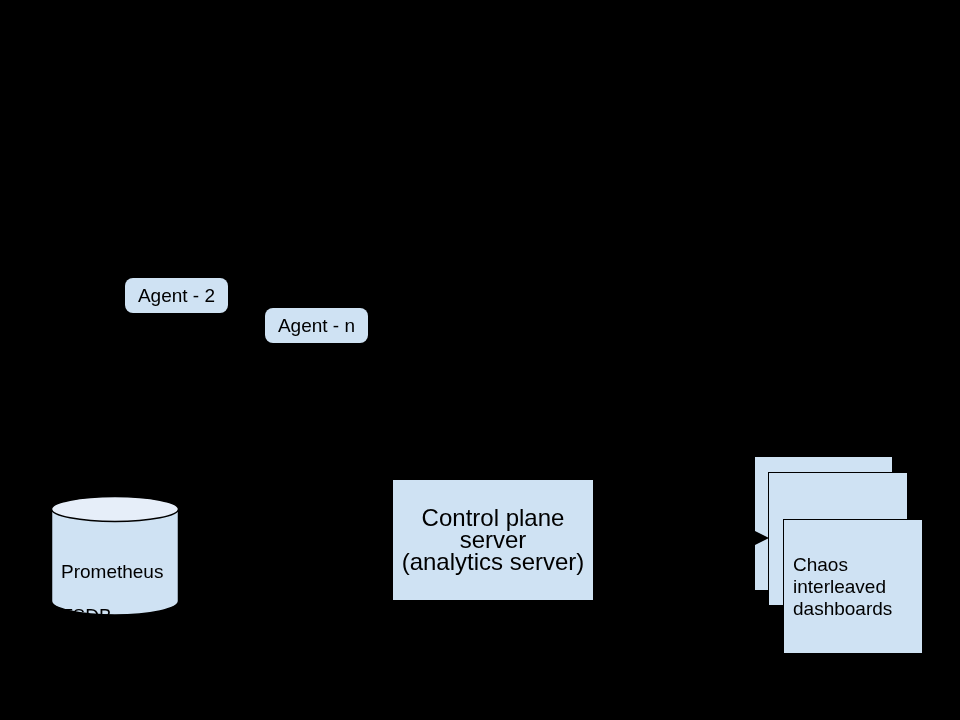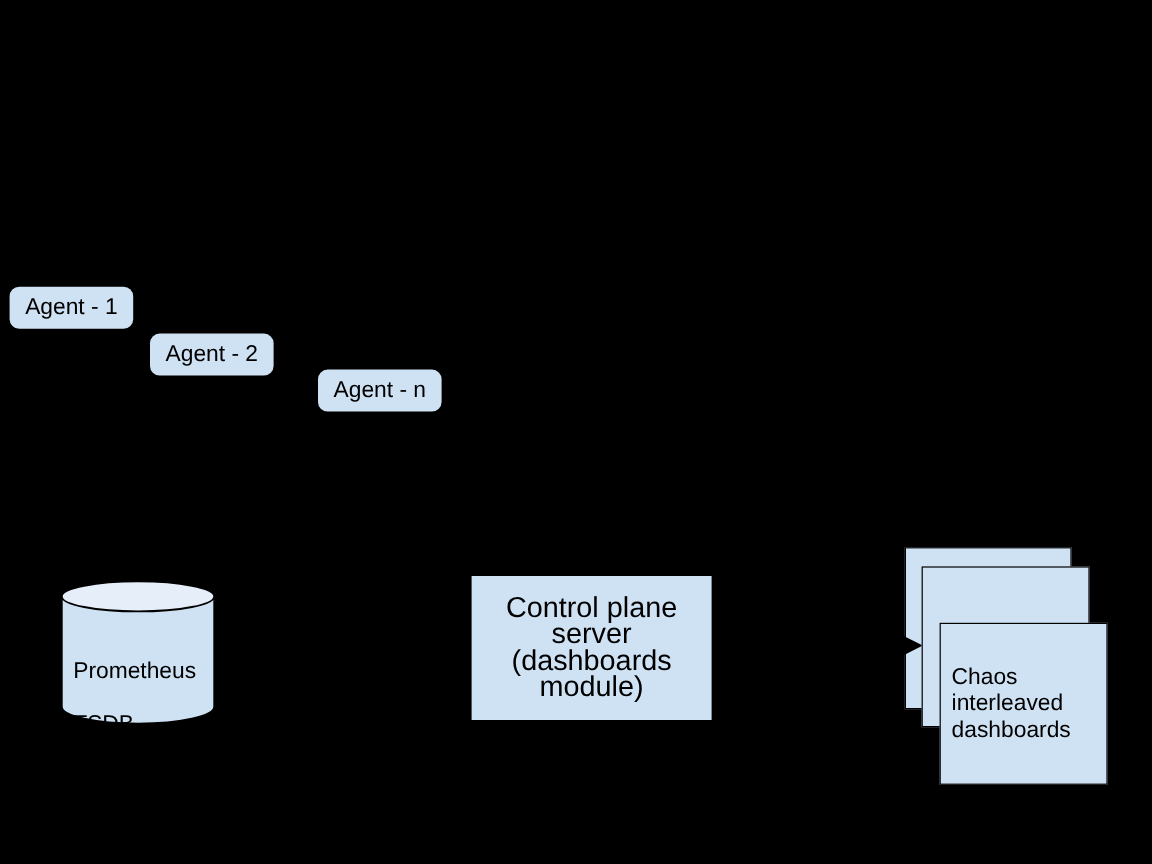--- a/index.html
+++ b/index.html
@@ -28,21 +28,21 @@
     align-items: center;
     justify-content: center;
     font-size: 19px;
     white-space: nowrap;
   }
   .agent-1 { left: 8px;   top: 239px; }
   .agent-2 { left: 125px; top: 278px; }
   .agent-n { left: 265px; top: 308px; }
 
   
-  .cylinder-wrap { left: 50px; top: 483px; width: 130px; height: 121px; text-decoration: underline; }
+  .cylinder-wrap { left: 50px; top: 495px; width: 130px; height: 121px; text-decoration: underline; }
   .cylinder-label {
     position: absolute;
     left: 11px;
     top: 44px;
     font-size: 19px;
     line-height: 22px;
     white-space: pre-line;
   }
 
   
@@ -83,44 +83,41 @@
     border-top: 9px solid transparent;
     border-bottom: 9px solid transparent;
     border-left: 18px solid #000000;
   }
 </style>
 </head>
 <body>
 
 <div id="canvas">
 
-  <div class="node agent agent-1">
-    <span>Agent - 1</span>
-  </div>
   <div class="node agent agent-2">
     <span>Agent - 2</span>
   </div>
   <div class="node agent agent-n">
     <span>Agent - n</span>
   </div>
 
   <div class="node cylinder-wrap">
     <svg width="130" height="121" viewBox="0 0 130 121">
       <path d="M 1.5 14 L 1.5 106 A 63.5 14 0 0 0 128.5 106 L 128.5 14" fill="#cfe2f3" stroke="#000000" stroke-width="1.5"></path>
       <ellipse cx="65" cy="14" rx="63.5" ry="12.5" fill="#e6eef9" stroke="#000000" stroke-width="1.5"></ellipse>
     </svg>
     <div class="cylinder-label">
       <div>Prometheus</div>
       <div>TSDB</div>
     </div>
   </div>
 
   <div class="node control-box">
     <div>Control plane server</div>
-    <div>(dashboards module)</div>
+    <div>(analytics server)</div>
   </div>
 
   <div class="node sq sq-back"></div>
   <div class="node arrowhead"></div>
   <div class="node sq sq-mid"></div>
   <div class="node sq sq-front">
     <div>Chaos</div>
     <div>interleaved</div>
     <div>dashboards</div>
   </div>

